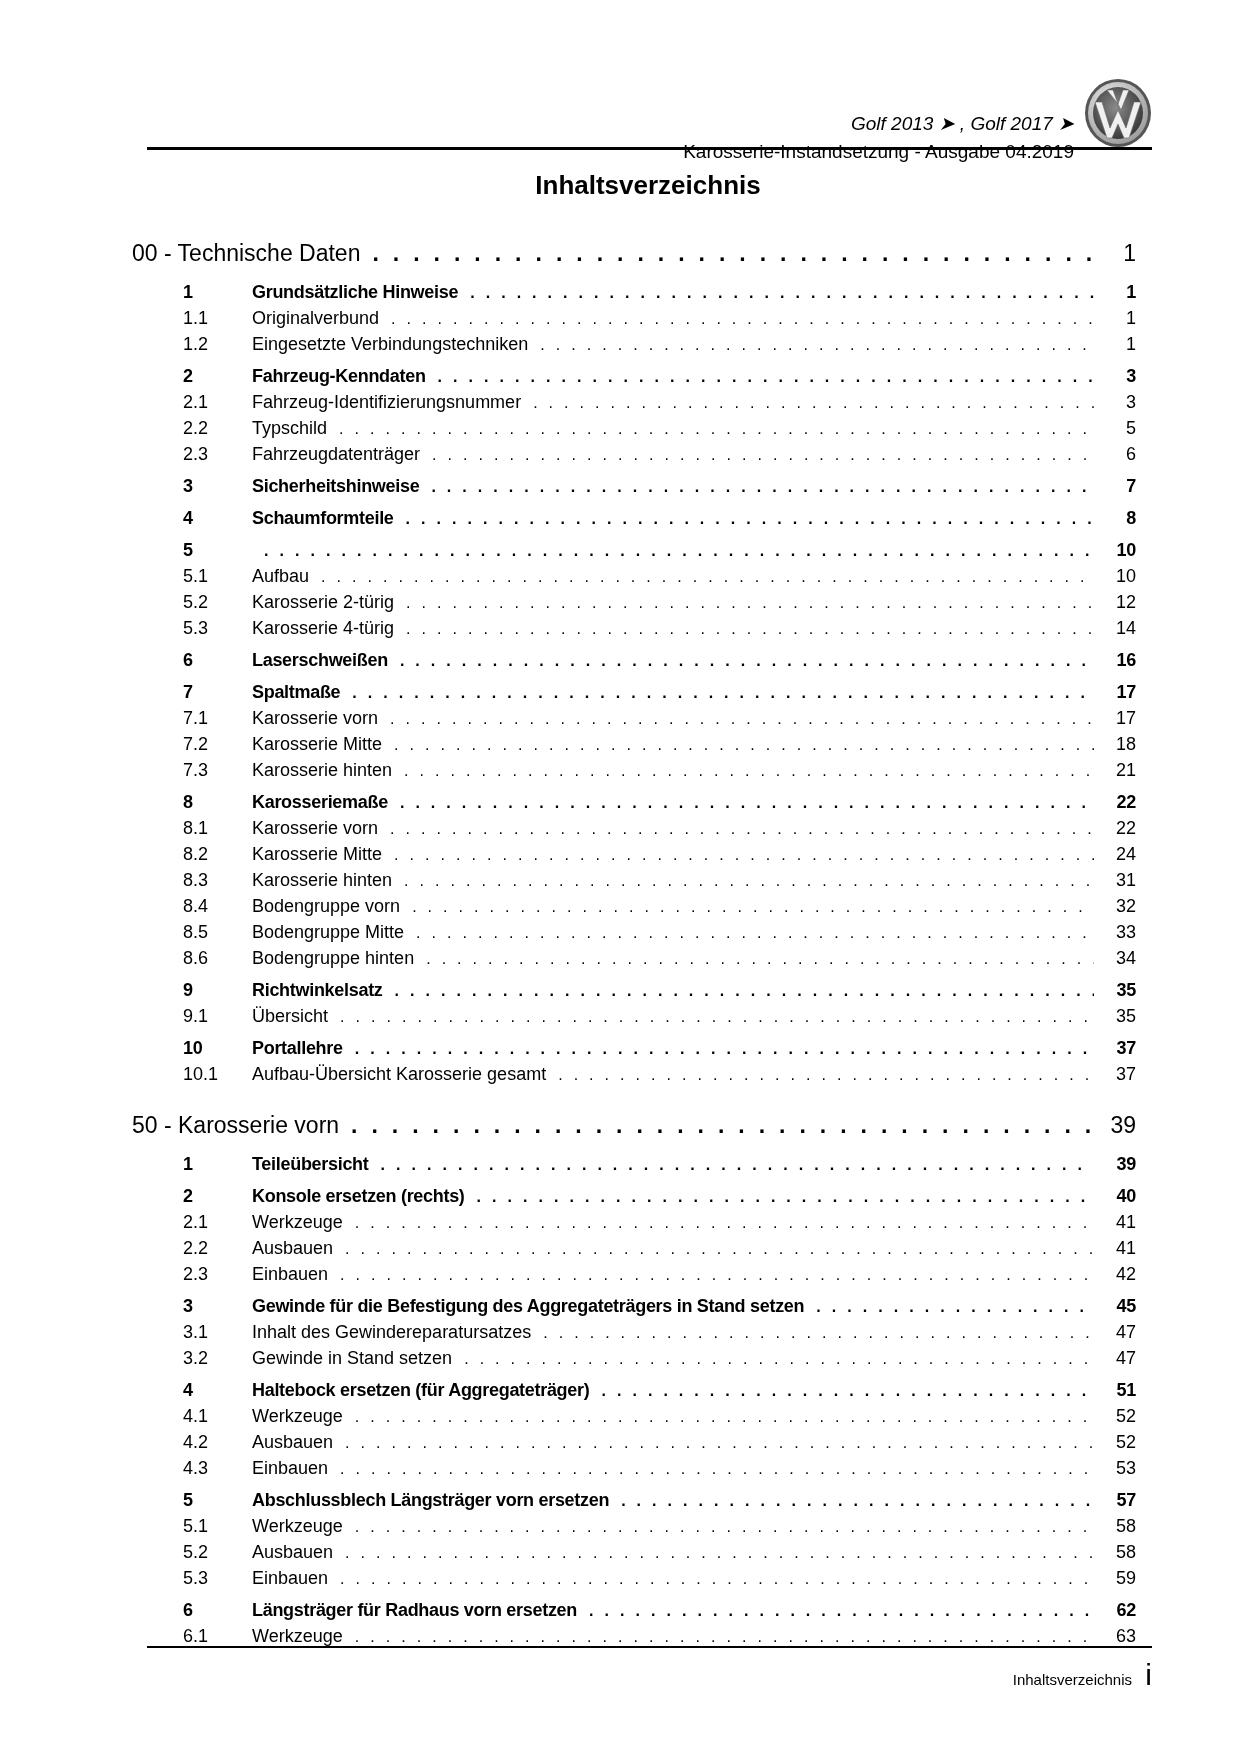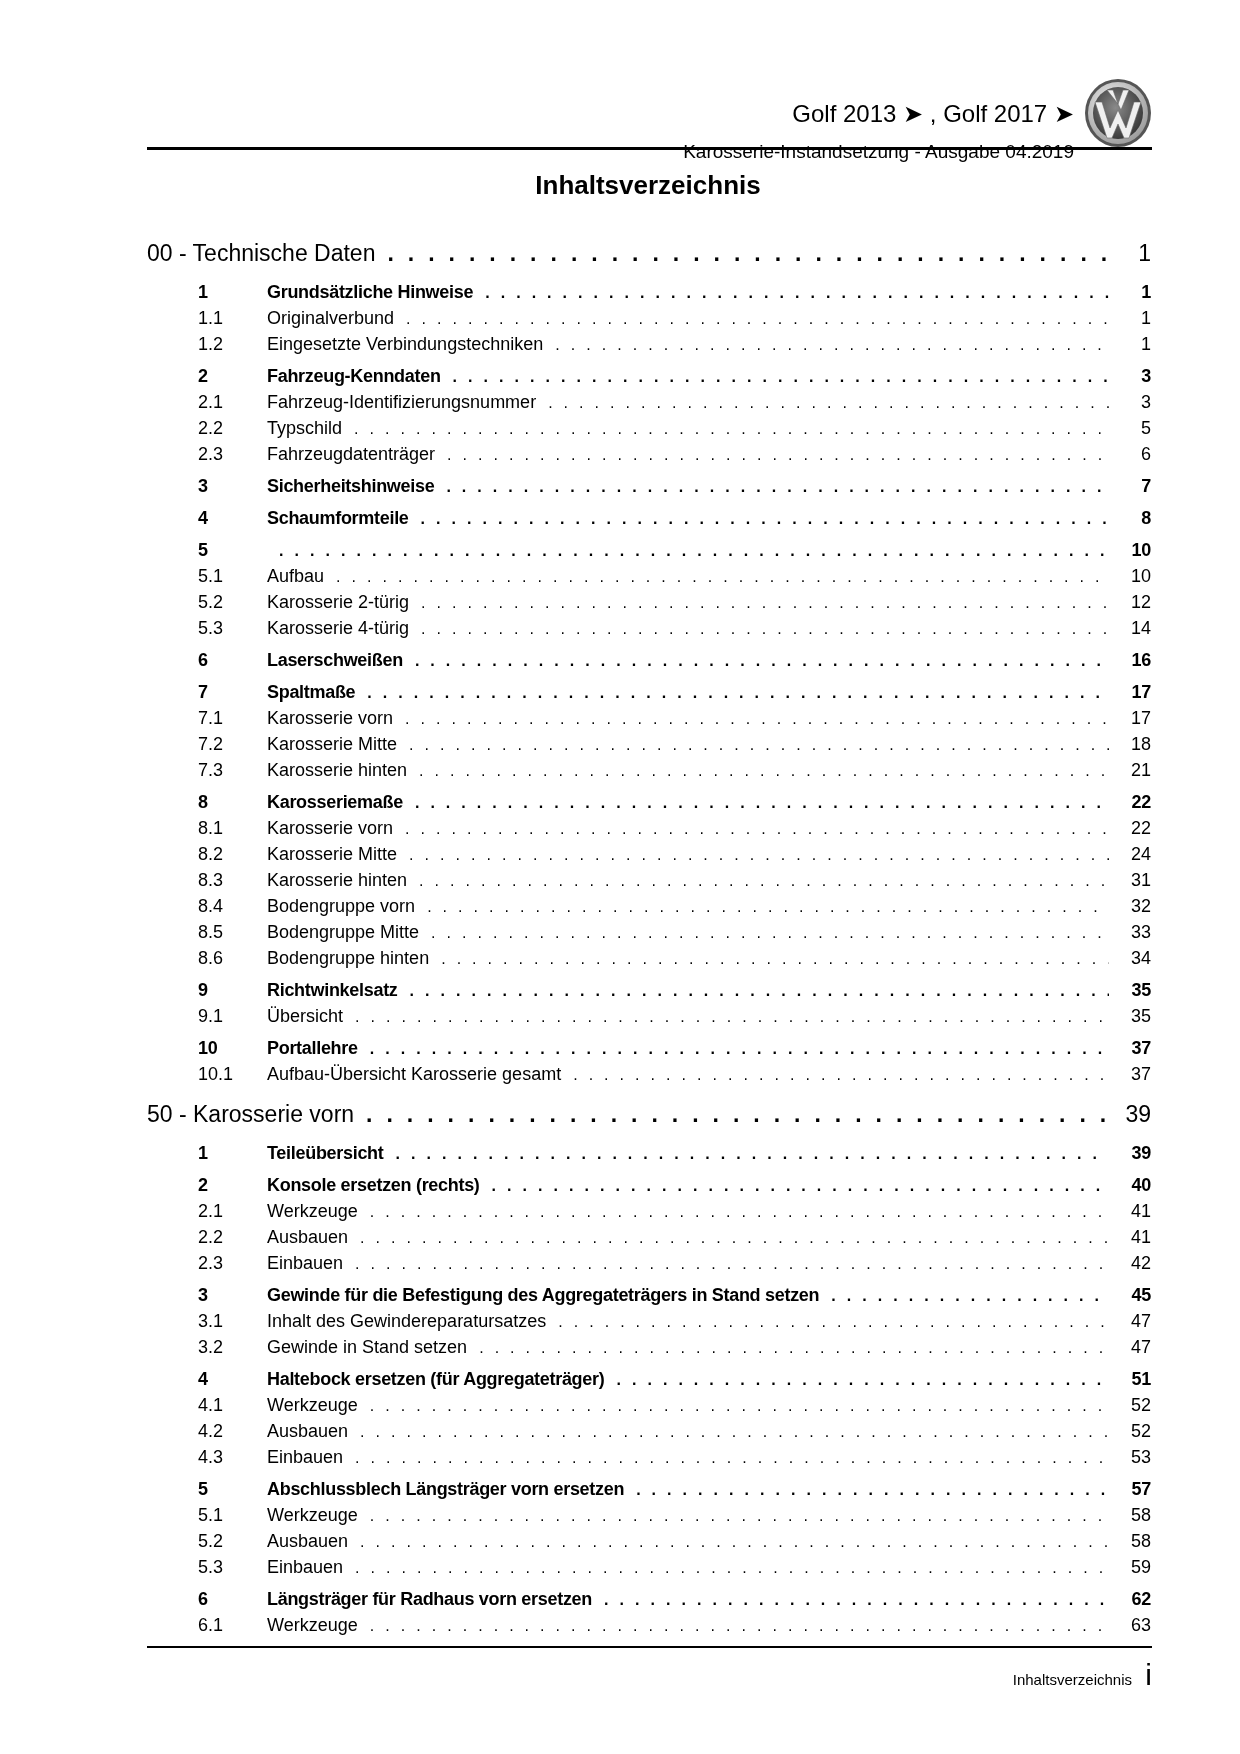--- a/index.html
+++ b/index.html
@@ -1,40 +1,40 @@
 <!DOCTYPE html>
 <html><head>
 <meta charset="utf-8">
 <style>
   html, body { margin:0; padding:0; background:#ffffff; }
   body { width:1240px; height:1754px; position:relative; overflow:hidden;
          font-family:"Liberation Sans", sans-serif; color:#000; }
-  .hdr-line1 { position:absolute; right:166px; top:100px; font-size:24px; white-space:nowrap; }
+  .hdr-line1 { position:absolute; right:166px; top:112px; font-size:19px; white-space:nowrap;font-style:italic; }
   .hdr-line2 { position:absolute; right:166px; top:125px; font-size:19px; white-space:nowrap;margin-top:16px; }
   .hdr-rule { position:absolute; left:147px; top:147px; width:1005px; height:3px; background:#000; }
   .logo { position:absolute; left:1083px; top:78px; width:70px; height:70px; }
   .title { position:absolute; left:0; width:1296px; top:170px; text-align:center;
            font-size:26px; font-weight:bold; }
-  .toc { position:absolute; left:147px; top:240px; width:1004px; }
+  .toc { position:absolute; left:132px; top:240px; width:1004px; }
   .row { display:flex; align-items:baseline; white-space:nowrap; }
   .row .num { flex:0 0 auto; }
   .row .txt { flex:0 0 auto; }
   .row .dots { flex:1 1 auto; overflow:hidden; margin:0 8px 0 12px; color:#000;
                letter-spacing:0; }
   .row .dots::before { content:". . . . . . . . . . . . . . . . . . . . . . . . . . . . . . . . . . . . . . . . . . . . . . . . . . . . . . . . . . . . . . . . . . . . . . . . . . . . . . . . . . . . . . . . . . . . . . . . . . . . . . . . . . . . . . . . . . . . . . . ."; }
   .row .pg { flex:0 0 auto; text-align:right; min-width:34px; }
   .row.chap { font-size:23px; height:36px; }
   .row.chap .dots { font-weight:bold; letter-spacing:3px; }
   .row.chap .dots::before { letter-spacing:3.8px; }
   .row.item { font-size:18px; font-weight:bold; height:26px; margin-top:6px; padding-left:51px; letter-spacing:-0.3px; }
   .row.sub { font-size:18px; height:26px; padding-left:51px;justify-content:center; }
   .row.item .num, .row.sub .num { width:69px; }
   .row.item .dots, .row.sub .dots { font-size:16px; letter-spacing:3.3px; font-weight:normal; }
   .row.item .dots { font-weight:bold; }
-  .row.chap.second { margin-top:11px; }
+  .row.chap.second { margin-top:22px; }
   .ftr-rule { position:absolute; left:147px; top:1646px; width:1005px; height:2px; background:#000; }
   .ftr-text { position:absolute; right:108px; top:1671px; font-size:15px; }
   .ftr-pg { position:absolute; right:88px; top:1658px; font-size:30px; }
 </style>
 </head>
 <body>
 
 <div>
   <div class="hdr-line1">Golf 2013 ➤ , Golf 2017 ➤</div>
   <div class="hdr-line2">Karosserie-Instandsetzung - Ausgabe 04.2019</div>

